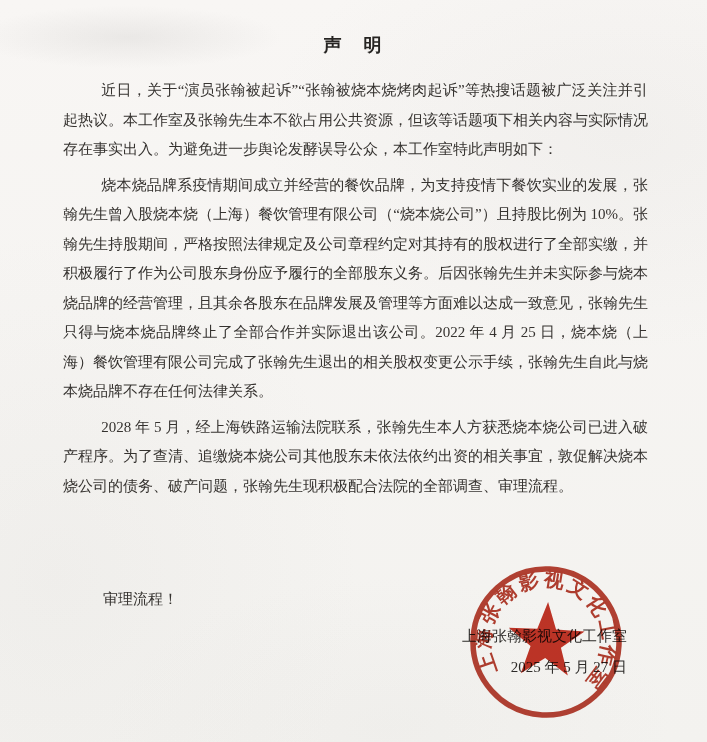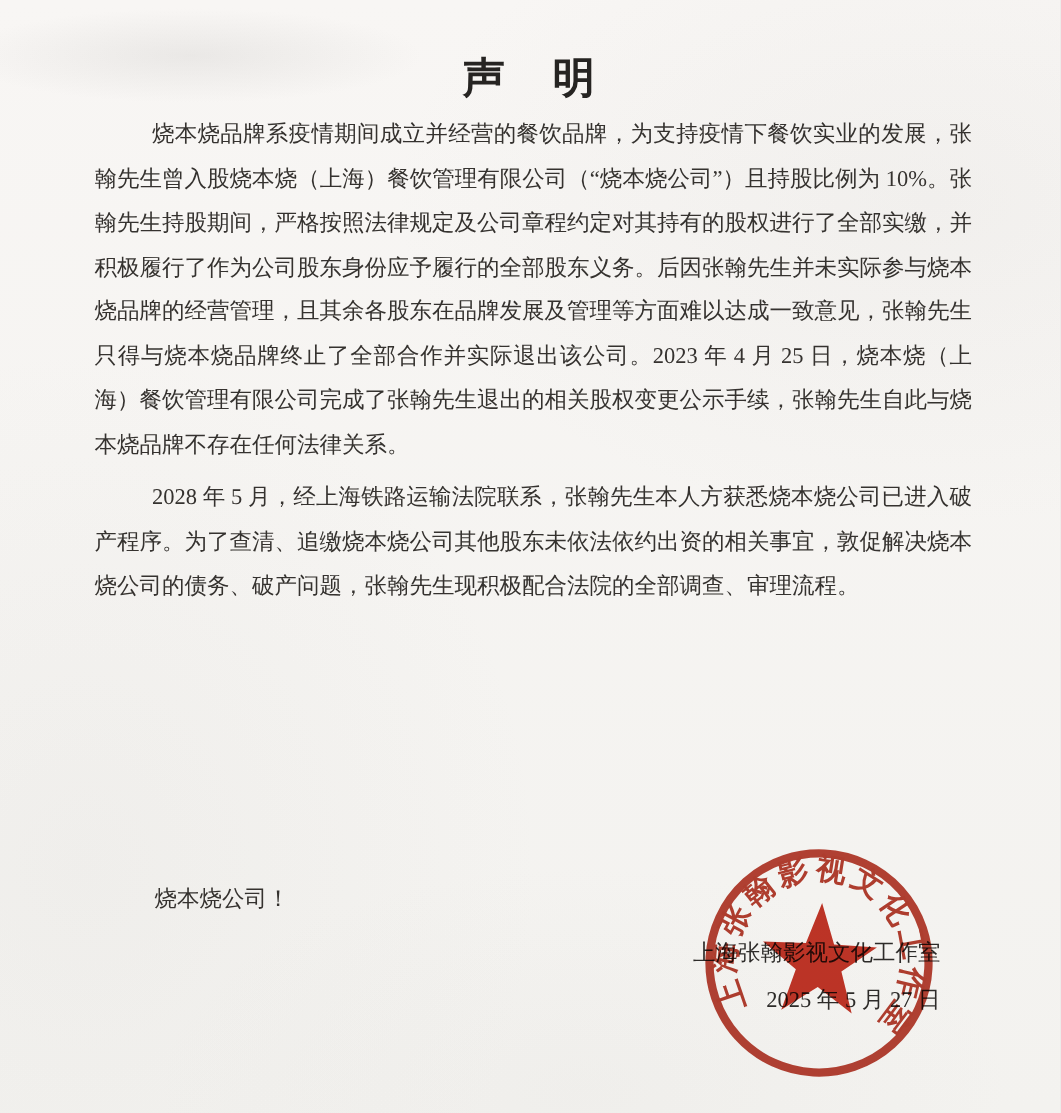--- a/index.html
+++ b/index.html
@@ -20,21 +20,21 @@
       radial-gradient(ellipse 500px 300px at 88% 18%, rgba(205,203,200,0.14), transparent 72%),
       radial-gradient(ellipse 420px 480px at 8% 78%, rgba(205,203,200,0.12), transparent 72%),
       radial-gradient(ellipse 380px 200px at 55% 98%, rgba(208,206,203,0.10), transparent 75%),
       linear-gradient(#f8f6f4, #f3f2ef);
   }
   .title {
     margin: 0;
     padding-top: 33px;
     text-align: center;
     font-family: Liberation Sans, sans-serif;
-    font-size: 28px;
+    font-size: 18px;
     font-weight: bold;
     letter-spacing: 2px;
     color: #262422;
   }
   .body-text {
     position: absolute;
     left: 63px;
     top: 76px;
     width: 585px;
     font-size: 15px;
@@ -81,25 +81,26 @@
   }
 </style>
 </head>
 <body>
 
 <div class="page">
 
   <h1 class="title">声　明</h1>
 
   <div class="body-text">
-    <p>烧本烧品牌系疫情期间成立并经营的餐饮品牌，为支持疫情下餐饮实业的发展，张翰先生曾入股烧本烧（上海）餐饮管理有限公司（“烧本烧公司”）且持股比例为 10%。张翰先生持股期间，严格按照法律规定及公司章程约定对其持有的股权进行了全部实缴，并积极履行了作为公司股东身份应予履行的全部股东义务。后因张翰先生并未实际参与烧本烧品牌的经营管理，且其余各股东在品牌发展及管理等方面难以达成一致意见，张翰先生只得与烧本烧品牌终止了全部合作并实际退出该公司。2023 年 4 月 25 日，烧本烧（上海）餐饮管理有限公司完成了张翰先生退出的相关股权变更公示手续，张翰先生自此与烧本烧品牌不存在任何法律关系。</p>
+    <p>近日，关于“演员张翰被起诉”“张翰被烧本烧烤肉起诉”等热搜话题被广泛关注并引起热议。本工作室及张翰先生本不欲占用公共资源，但该等话题项下相关内容与实际情况存在事实出入。为避免进一步舆论发酵误导公众，本工作室特此声明如下：</p>
+    <p>烧本烧品牌系疫情期间成立并经营的餐饮品牌，为支持疫情下餐饮实业的发展，张翰先生曾入股烧本烧（上海）餐饮管理有限公司（“烧本烧公司”）且持股比例为 10%。张翰先生持股期间，严格按照法律规定及公司章程约定对其持有的股权进行了全部实缴，并积极履行了作为公司股东身份应予履行的全部股东义务。后因张翰先生并未实际参与烧本烧品牌的经营管理，且其余各股东在品牌发展及管理等方面难以达成一致意见，张翰先生只得与烧本烧品牌终止了全部合作并实际退出该公司。2022 年 4 月 25 日，烧本烧（上海）餐饮管理有限公司完成了张翰先生退出的相关股权变更公示手续，张翰先生自此与烧本烧品牌不存在任何法律关系。</p>
     <p>2028 年 5 月，经上海铁路运输法院联系，张翰先生本人方获悉烧本烧公司已进入破产程序。为了查清、追缴烧本烧公司其他股东未依法依约出资的相关事宜，敦促解决烧本烧公司的债务、破产问题，张翰先生现积极配合法院的全部调查、审理流程。</p>
   </div>
 
-  <p class="closing">烧本烧公司！</p>
+  <p class="closing">审理流程！</p>
 
   <div class="signature-block">
     <div>上海张翰影视文化工作室</div>
     <div>2025 年 5 月 27 日</div>
   </div>
 
   <svg class="seal" viewBox="0 0 200 206" xmlns="http://www.w3.org/2000/svg">
     <circle cx="100" cy="103" r="73" fill="none" stroke="#b23323" stroke-width="5.5"></circle>
     <polygon fill="#c02415" points="100,63 109.4,90.1 138,90.6 115.2,107.9 123.5,135.4 100,119 76.5,135.4 84.8,107.9 62,90.6 90.6,90.1"></polygon>
     <defs>

